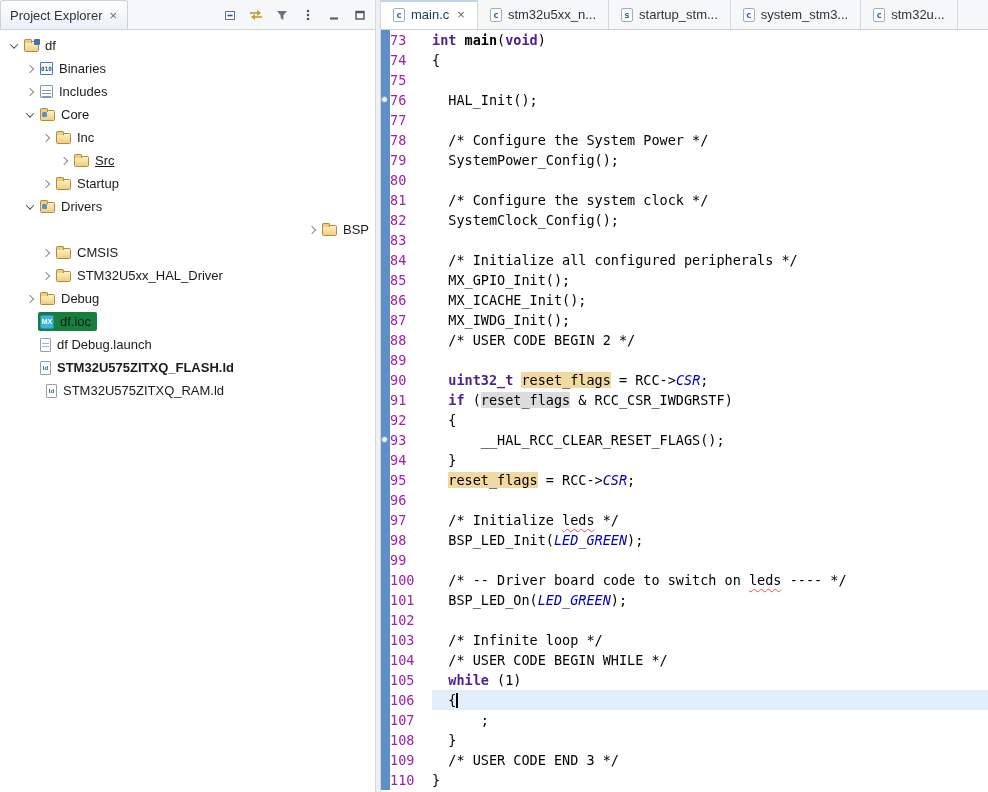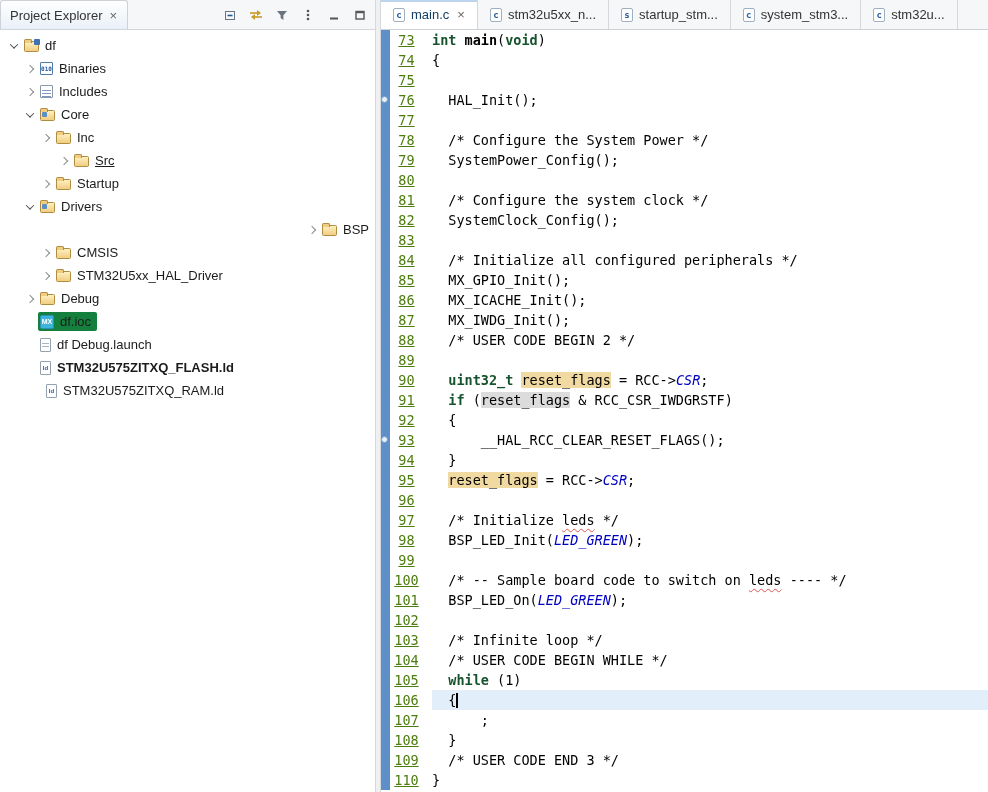--- a/index.html
+++ b/index.html
@@ -47,25 +47,25 @@
   .etab { display:flex; align-items:center; gap:6px; padding:0 12px; font-size:13px; color:#333;
           border-right:1px solid #d4d8dc; flex:none; }
   .etab.active { background:#fff; color:#123e63; box-shadow:inset 0 2px 0 #bcd4ec; }
   .ftab-ic { width:12px; height:14px; flex:none; background:#fff; border:1px solid #9fb0c0; border-radius:2px; font:bold 9px "DejaVu Sans Mono",monospace; color:#2b5fa5; display:flex; align-items:center; justify-content:center; }
   .etab .close-x { margin-left:2px; }
 
   .code-area { flex:1; background:#fff; overflow:hidden; font-family:"DejaVu Sans Mono","Liberation Mono",monospace; font-size:13.5px; }
   .row { display:flex; height:20px; line-height:20px; white-space:pre; }
   .diffslot { width:9px; flex:none; background:#5f8fc7; position:relative; }
   .gmark { position:absolute; left:0px; top:6px; width:7px; height:7px; border-radius:50%; background:#e8f1fa; border:1px solid #6f9fd0; }
-  .ln { width:42px; flex:none; text-align:center; padding-right:9px; color:#4d7c0f;text-decoration:underline; }
+  .ln { width:42px; flex:none; text-align:left; padding-right:9px; color:#a21caf; }
   .ctext { flex:1; color:#000; }
   .row.current .ctext { background:#e3eefb; }
 
-  .kw  { color:#14532d; font-weight:bold; }
+  .kw  { color:#4c1d95; font-weight:bold; }
   .cm  { color:#000000; }
   .fn  { font-weight:bold; }
   .fld { color:#0000c0; font-style:italic; }
   .en  { color:#0000c0; font-style:italic; }
   .occw { background:#f1d9a2; }
   .occr { background:#dcdcdc; }
   .sp  { text-decoration:underline wavy #e05555; text-decoration-thickness:1px; text-underline-offset:3px; }
   .caret { display:inline-block; width:0; height:15px; border-left:2px solid #000; vertical-align:-3px; }
 </style>
 </head>
@@ -306,21 +306,21 @@
         <div class="row"><span class="diffslot"></span><span class="ln">90</span><span class="ctext"><span class="pl">  </span><span class="kw">uint32_t</span><span class="pl"> </span><span class="occw">reset_flags</span><span class="pl"> = RCC-&gt;</span><span class="fld">CSR</span><span class="pl">;</span></span></div>
         <div class="row"><span class="diffslot"></span><span class="ln">91</span><span class="ctext"><span class="pl">  </span><span class="kw">if</span><span class="pl"> (</span><span class="occr">reset_flags</span><span class="pl"> &amp; RCC_CSR_IWDGRSTF)</span></span></div>
         <div class="row"><span class="diffslot"></span><span class="ln">92</span><span class="ctext"><span class="pl">  {</span></span></div>
         <div class="row"><span class="diffslot"><span class="gmark"></span></span><span class="ln">93</span><span class="ctext"><span class="pl">      __HAL_RCC_CLEAR_RESET_FLAGS();</span></span></div>
         <div class="row"><span class="diffslot"></span><span class="ln">94</span><span class="ctext"><span class="pl">  }</span></span></div>
         <div class="row"><span class="diffslot"></span><span class="ln">95</span><span class="ctext"><span class="pl">  </span><span class="occw">reset_flags</span><span class="pl"> = RCC-&gt;</span><span class="fld">CSR</span><span class="pl">;</span></span></div>
         <div class="row"><span class="diffslot"></span><span class="ln">96</span><span class="ctext"></span></div>
         <div class="row"><span class="diffslot"></span><span class="ln">97</span><span class="ctext"><span class="cm">  /* Initialize </span><span class="cm sp">leds</span><span class="cm"> */</span></span></div>
         <div class="row"><span class="diffslot"></span><span class="ln">98</span><span class="ctext"><span class="pl">  BSP_LED_Init(</span><span class="en">LED_GREEN</span><span class="pl">);</span></span></div>
         <div class="row"><span class="diffslot"></span><span class="ln">99</span><span class="ctext"></span></div>
-        <div class="row"><span class="diffslot"></span><span class="ln">100</span><span class="ctext"><span class="cm">  /* -- Sample board code to switch on </span><span class="cm sp">leds</span><span class="cm"> ---- */</span></span></div>
+        <div class="row"><span class="diffslot"></span><span class="ln">100</span><span class="ctext"><span class="cm">  /* -- Driver board code to switch on </span><span class="cm sp">leds</span><span class="cm"> ---- */</span></span></div>
         <div class="row"><span class="diffslot"></span><span class="ln">101</span><span class="ctext"><span class="pl">  BSP_LED_On(</span><span class="en">LED_GREEN</span><span class="pl">);</span></span></div>
         <div class="row"><span class="diffslot"></span><span class="ln">102</span><span class="ctext"></span></div>
         <div class="row"><span class="diffslot"></span><span class="ln">103</span><span class="ctext"><span class="cm">  /* Infinite loop */</span></span></div>
         <div class="row"><span class="diffslot"></span><span class="ln">104</span><span class="ctext"><span class="cm">  /* USER CODE BEGIN WHILE */</span></span></div>
         <div class="row"><span class="diffslot"></span><span class="ln">105</span><span class="ctext"><span class="pl">  </span><span class="kw">while</span><span class="pl"> (1)</span></span></div>
         <div class="row current"><span class="diffslot"></span><span class="ln">106</span><span class="ctext"><span class="pl">  {</span><span class="caret"></span></span></div>
         <div class="row"><span class="diffslot"></span><span class="ln">107</span><span class="ctext"><span class="pl">      ;</span></span></div>
         <div class="row"><span class="diffslot"></span><span class="ln">108</span><span class="ctext"><span class="pl">  }</span></span></div>
         <div class="row"><span class="diffslot"></span><span class="ln">109</span><span class="ctext"><span class="cm">  /* USER CODE END 3 */</span></span></div>
         <div class="row"><span class="diffslot"></span><span class="ln">110</span><span class="ctext"><span class="pl">}</span></span></div>

